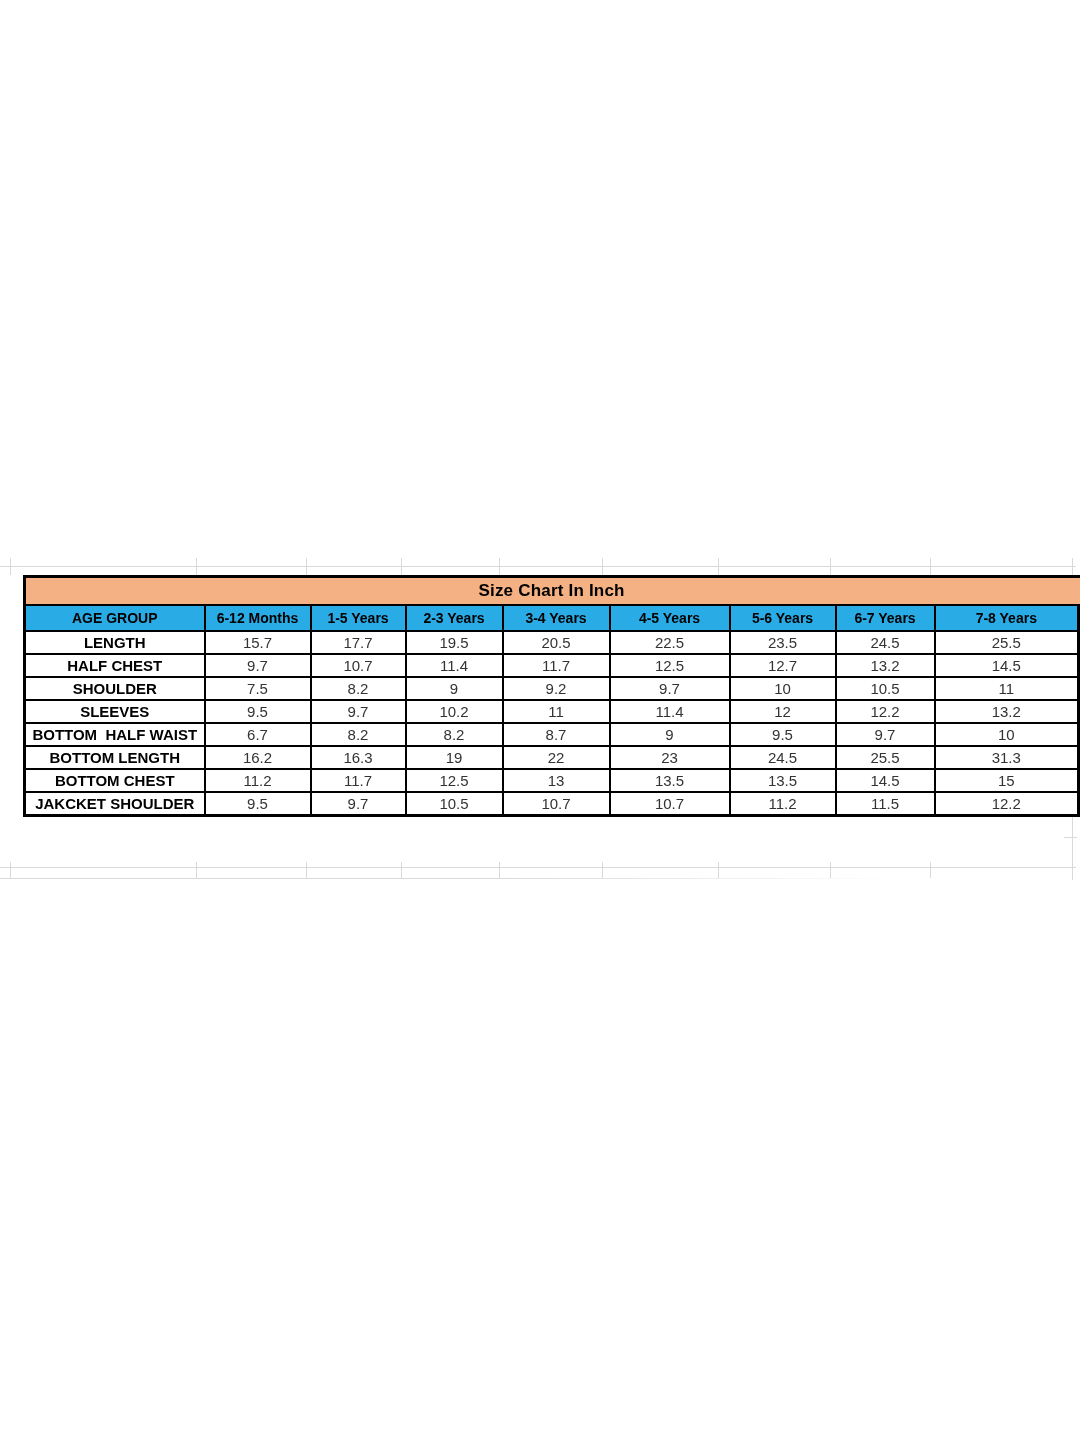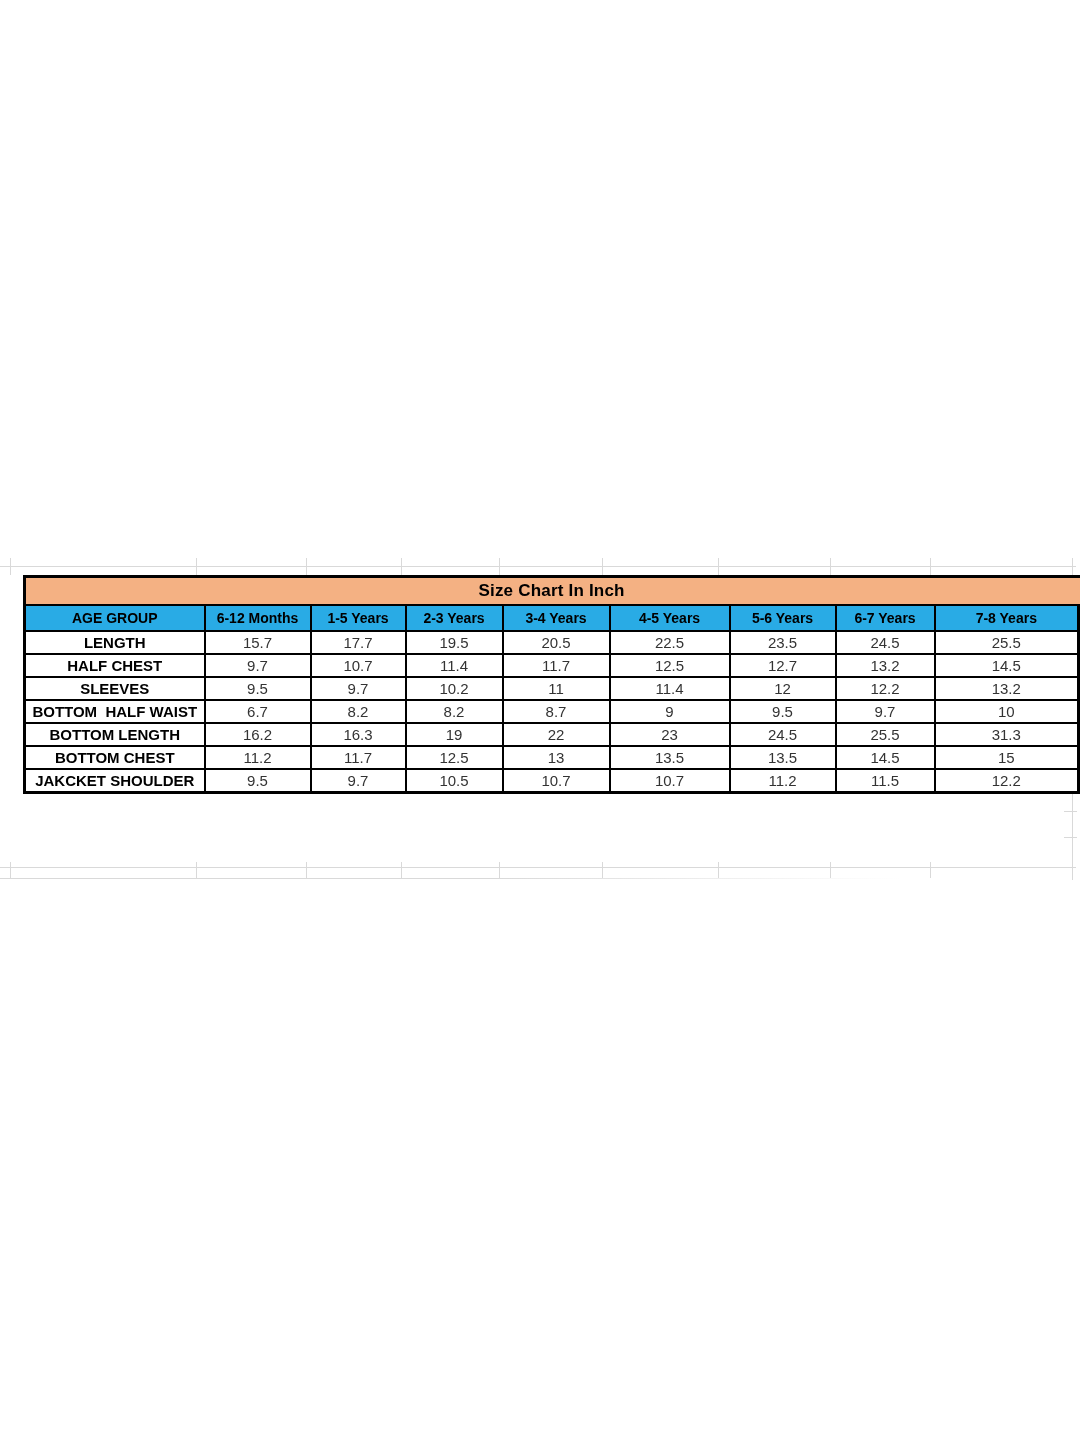--- a/index.html
+++ b/index.html
@@ -180,20 +180,31 @@
             <td class="cell-value">9.7</td>
             <td class="cell-value">10.7</td>
             <td class="cell-value">11.4</td>
             <td class="cell-value">11.7</td>
             <td class="cell-value">12.5</td>
             <td class="cell-value">12.7</td>
             <td class="cell-value">13.2</td>
             <td class="cell-value">14.5</td>
           </tr>
           <tr>
+            <th class="row-label">SHOULDER</th>
+            <td class="cell-value">7.5</td>
+            <td class="cell-value">8.2</td>
+            <td class="cell-value">9</td>
+            <td class="cell-value">9.2</td>
+            <td class="cell-value">9.7</td>
+            <td class="cell-value">10</td>
+            <td class="cell-value">10.5</td>
+            <td class="cell-value">11</td>
+          </tr>
+          <tr>
             <th class="row-label">SLEEVES</th>
             <td class="cell-value">9.5</td>
             <td class="cell-value">9.7</td>
             <td class="cell-value">10.2</td>
             <td class="cell-value">11</td>
             <td class="cell-value">11.4</td>
             <td class="cell-value">12</td>
             <td class="cell-value">12.2</td>
             <td class="cell-value">13.2</td>
           </tr>

